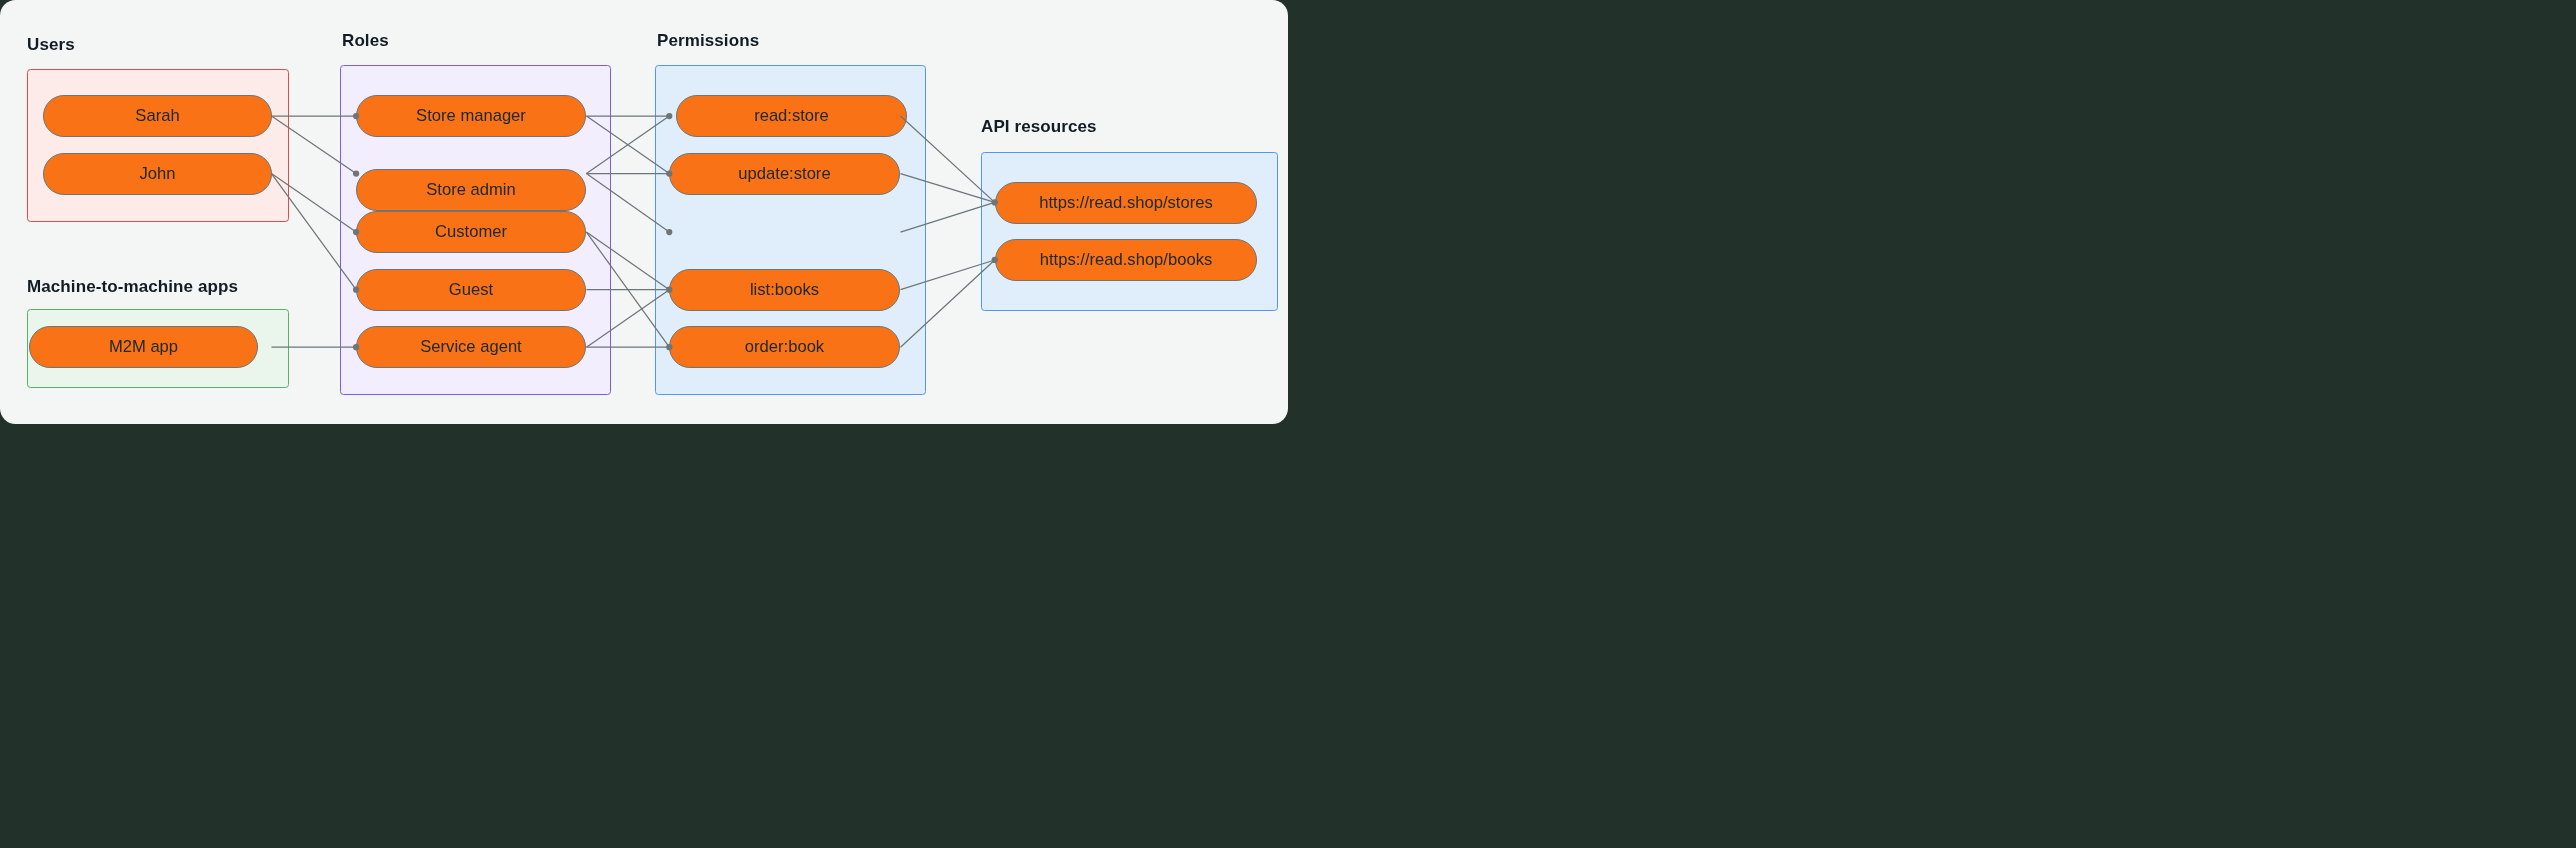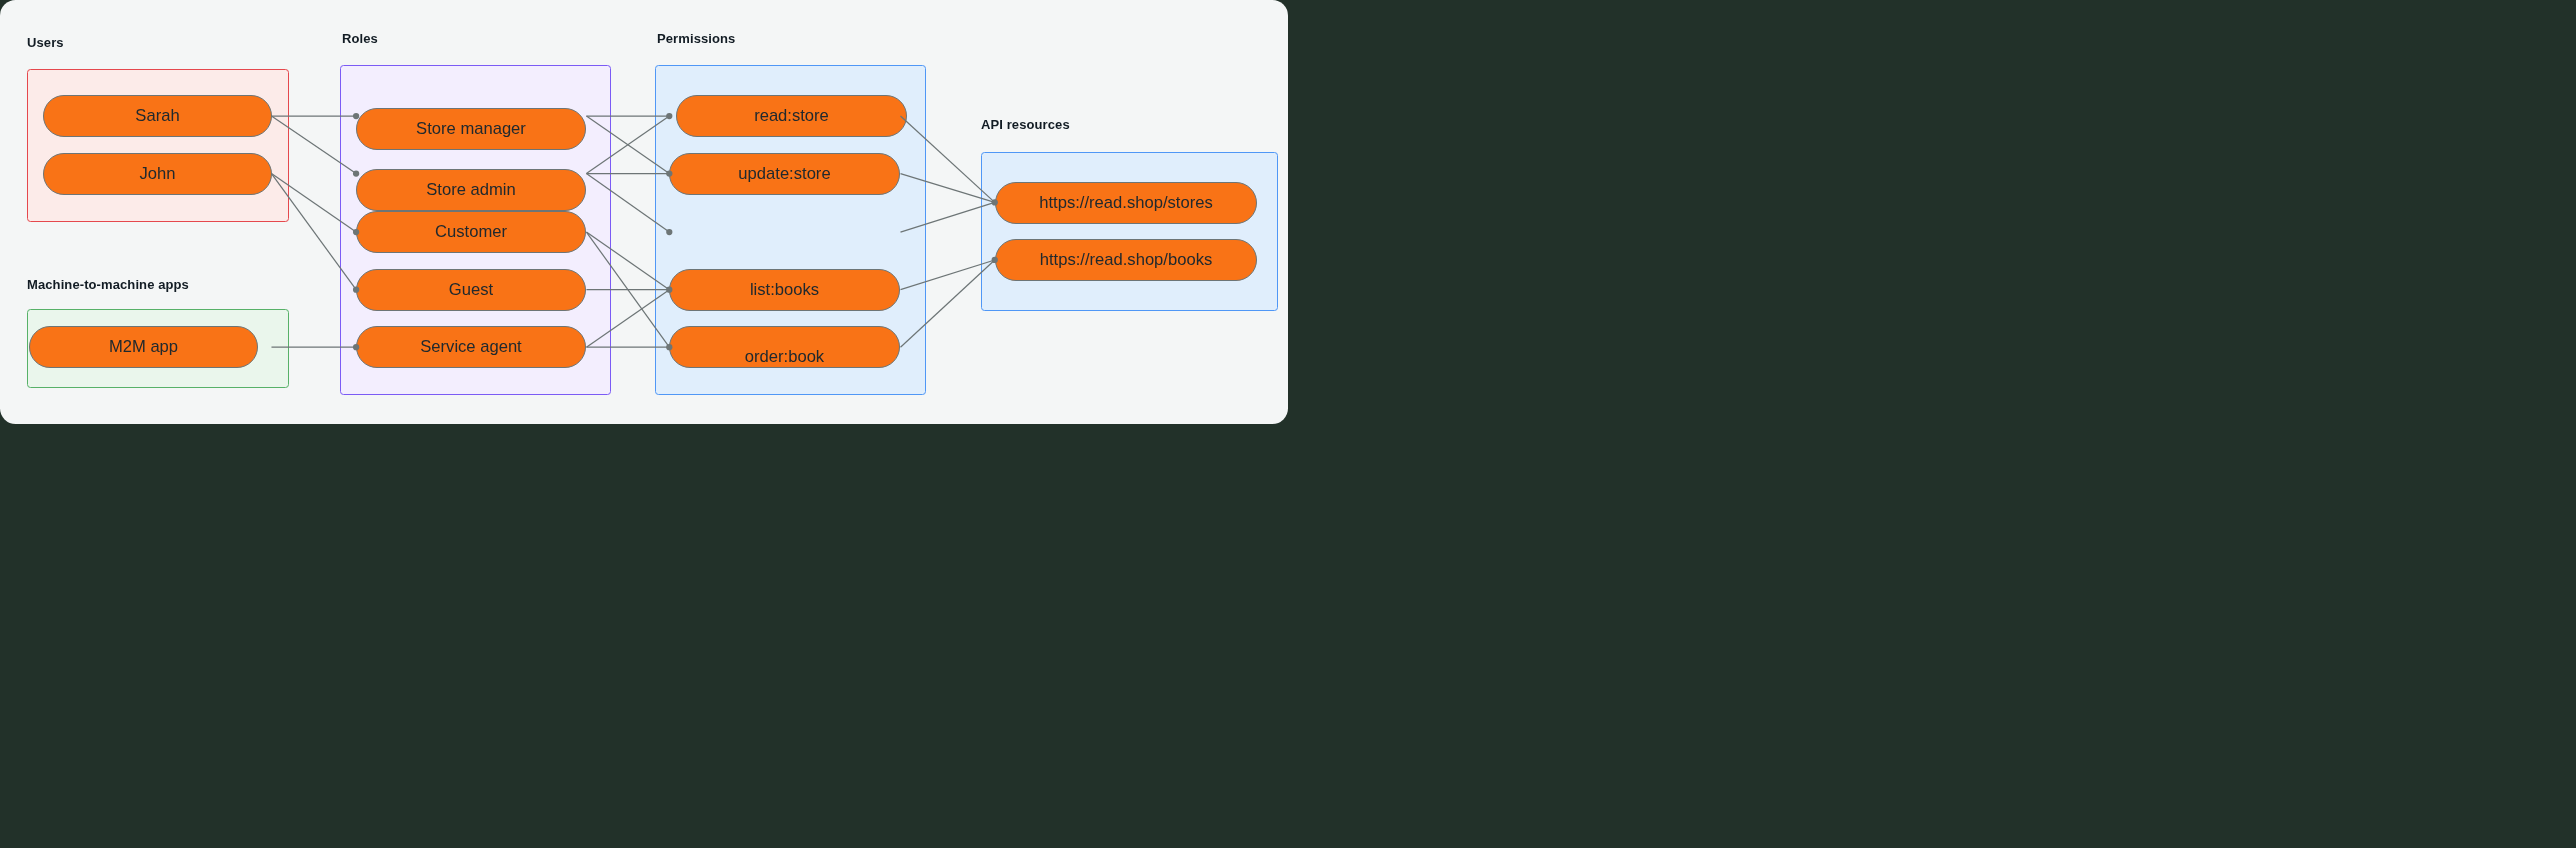--- a/index.html
+++ b/index.html
@@ -12,21 +12,21 @@
     position: relative;
     width: 1288px;
     height: 424px;
     background: #f4f6f6;
     border-radius: 15.7px;
     overflow: hidden;
   }
   .glabel {
     position: absolute;
     margin: 0;
-    font-size: 13px;
+    font-size: 17px;
     font-weight: 600;
     color: #121c24;
     letter-spacing: 0.1px;
     white-space: nowrap;
   }
   .gbox {
     position: absolute;
     border: 1.7px solid #888;
     border-radius: 3.5px;
     box-sizing: border-box;
@@ -57,30 +57,30 @@
   
   #box-users { left: 27px;   top: 69px;  width: 262px; height: 153px; }
   #box-m2m   { left: 27px;   top: 309px; width: 262px; height: 79px;  }
   #box-roles { left: 340px;  top: 65px;  width: 271px; height: 330px; }
   #box-perms { left: 655px;  top: 65px;  width: 271px; height: 330px; }
   #box-api   { left: 981px; top: 152px; width: 297px; height: 159px; }
   
   #n-sarah         { left: 43px;   top: 95px; width: 229px; }
   #n-john          { left: 43px;   top: 153px; width: 229px; }
   #n-m2m-app       { left: 29px;   top: 326px; width: 229px; }
-  #n-store-manager { left: 356px;  top: 95px; width: 230px; margin-top: 13px; }
+  #n-store-manager { left: 356px;  top: 95px; width: 230px; }
   #n-store-admin   { left: 356px;  top: 153px; width: 230px; margin-top: 16px; }
   #n-customer      { left: 356px;  top: 211px; width: 230px; }
   #n-guest         { left: 356px;  top: 269px; width: 230px; }
   #n-service-agent { left: 356px;  top: 326px; width: 230px; }
   #n-read-store    { left: 676px;  top: 95px; width: 231px; }
   #n-update-store  { left: 669px;  top: 153px; width: 231px; }
   #n-delete-store  { left: 669px;  top: 211px; width: 231px; }
   #n-list-books    { left: 669px;  top: 269px; width: 231px; }
-  #n-order-book    { left: 669px;  top: 326px; width: 231px; align-items: flex-end; }
+  #n-order-book    { left: 669px;  top: 326px; width: 231px; }
   #n-api-stores    { left: 995px; top: 182px; width: 262px; }
   #n-api-books     { left: 995px; top: 239px; width: 262px; }
   #edges-layer {
     position: absolute;
     left: 0; top: 0;
     z-index: 5;
     pointer-events: none;
   }
 </style>
 </head>

